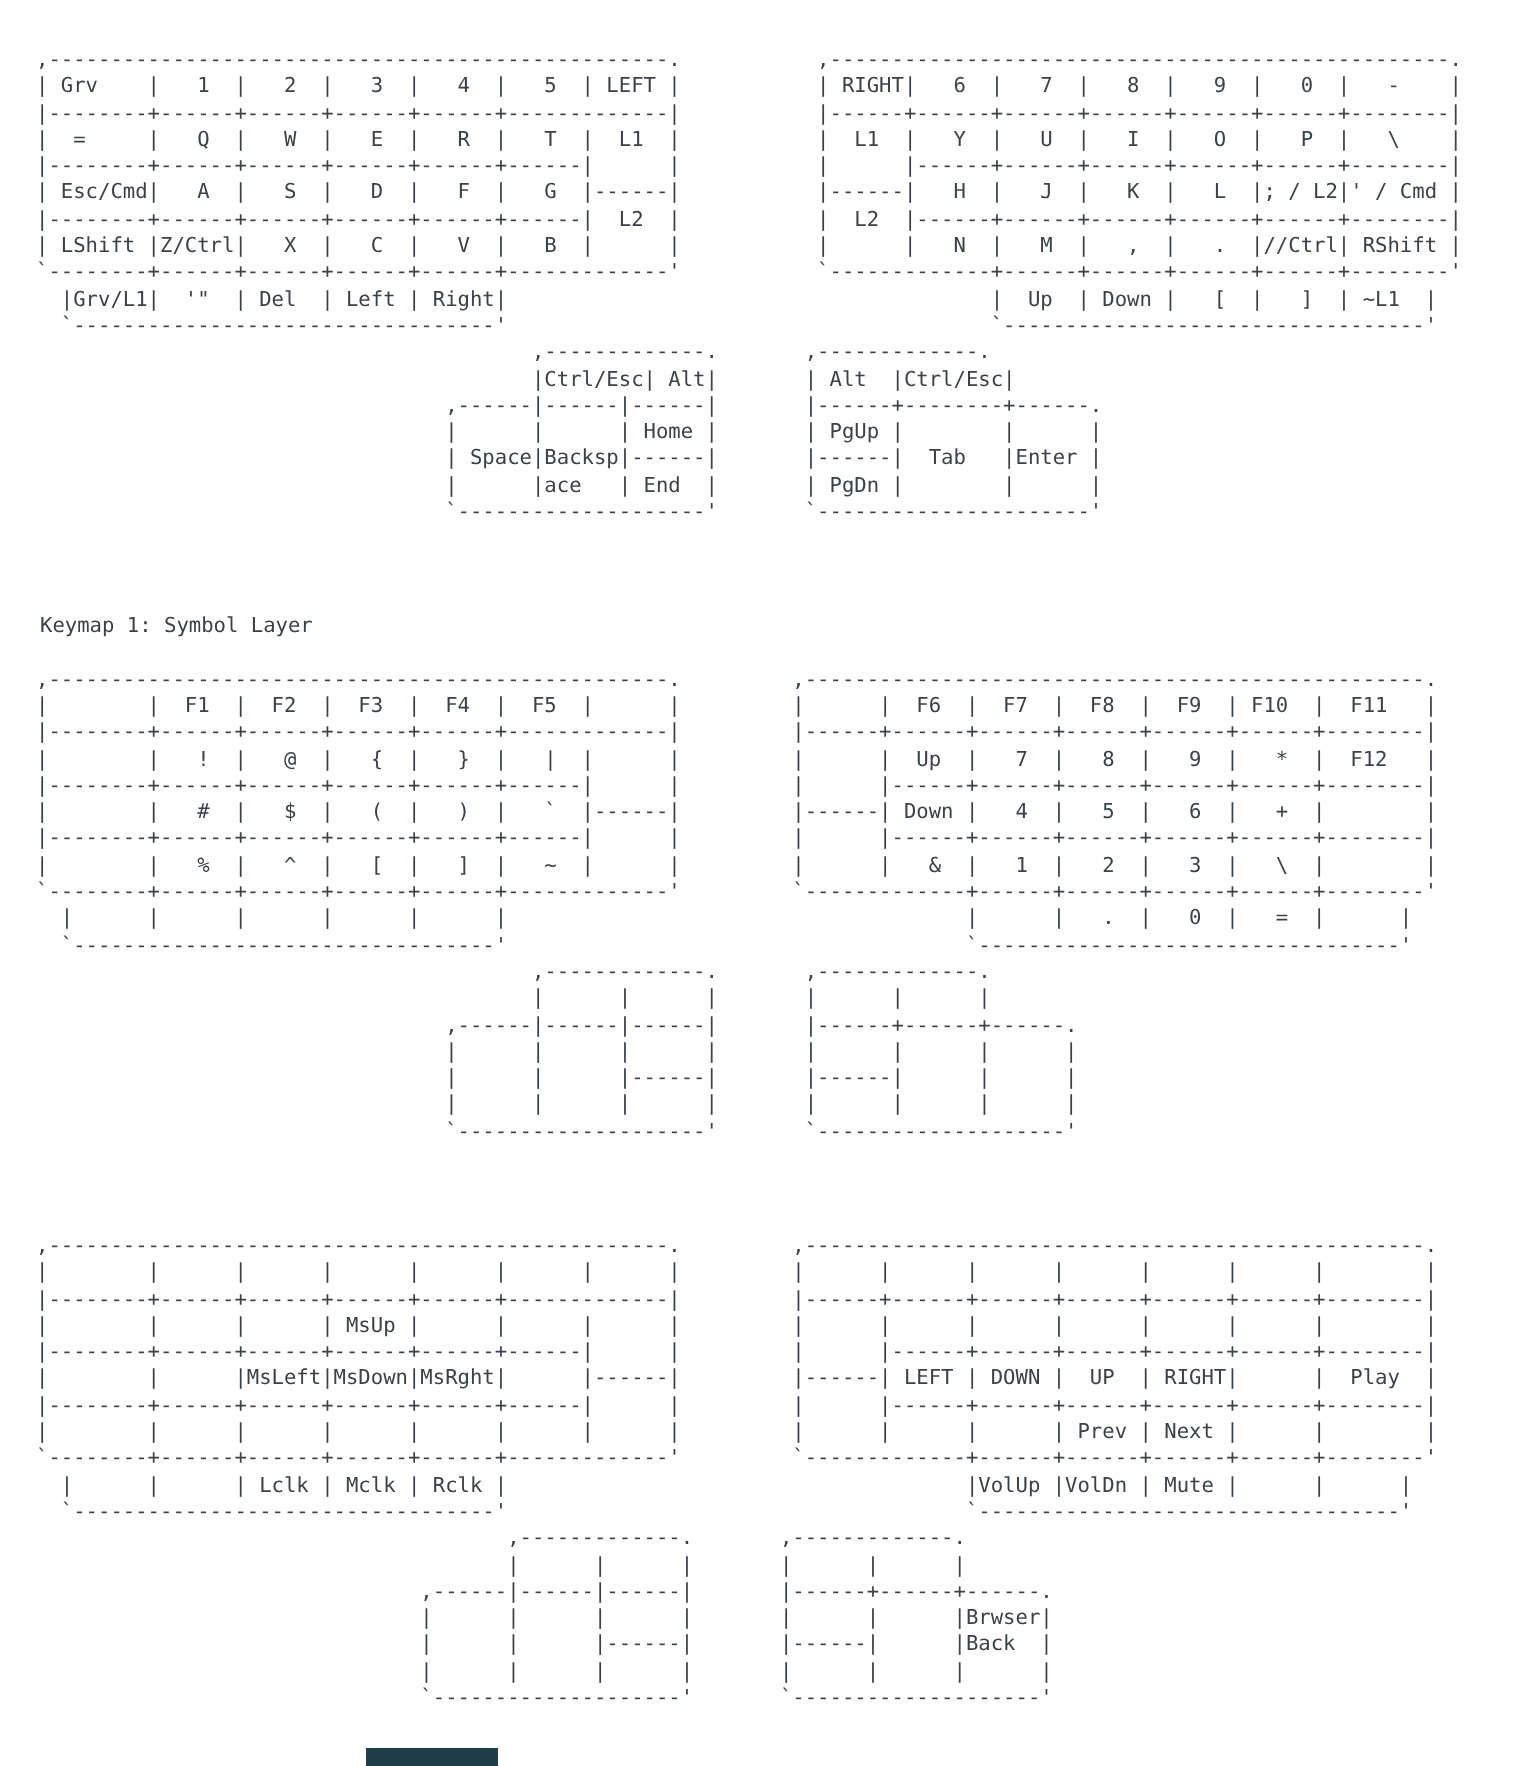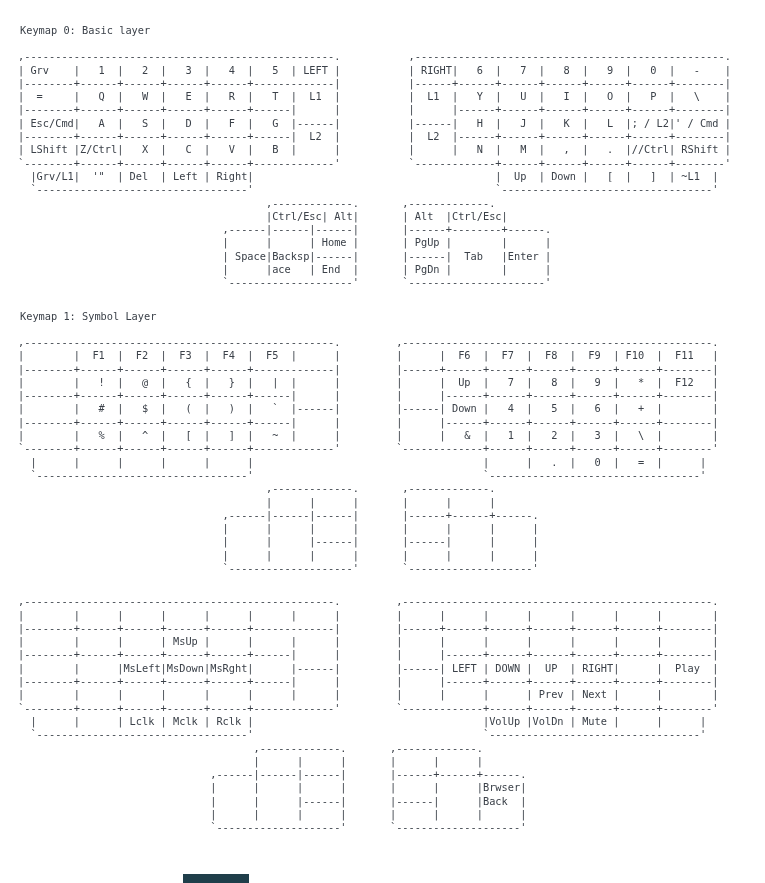--- a/index.html
+++ b/index.html
@@ -11,21 +11,21 @@
     width: 765px;
     height: 883px;
     overflow: hidden;
     position: relative;
     font-family: "DejaVu Sans Mono", monospace;
   }
   .page {
     padding: 24px 0 0 18px;
   }
   .keymap-section + .keymap-section {
-    margin-top: 20px;
+    margin-top: 44px;
   }
   .keymap-title {
     font-family: "DejaVu Sans Mono", monospace;
     font-size: 10.3px;
     line-height: 13.3px;
     color: #3b4149;
     margin: 0 0 13px 2px;
     white-space: pre;
   }
   pre.keymap-art {
@@ -43,21 +43,20 @@
     width: 66px;
     height: 9px;
   }
 </style>
 </head>
 <body style="background: rgb(255, 255, 255);">
 
 <div class="page">
 
   <div class="keymap-section">
-    <div class="keymap-title" style="color: rgb(59, 65, 73);">Keymap 0: Basic layer</div>
     <pre class="keymap-art" style="color: rgb(59, 65, 73);">,--------------------------------------------------.           ,--------------------------------------------------.
 | Grv    |   1  |   2  |   3  |   4  |   5  | LEFT |           | RIGHT|   6  |   7  |   8  |   9  |   0  |   -    |
 |--------+------+------+------+------+-------------|           |------+------+------+------+------+------+--------|
 |  =     |   Q  |   W  |   E  |   R  |   T  |  L1  |           |  L1  |   Y  |   U  |   I  |   O  |   P  |   \    |
 |--------+------+------+------+------+------|      |           |      |------+------+------+------+------+--------|
 | Esc/Cmd|   A  |   S  |   D  |   F  |   G  |------|           |------|   H  |   J  |   K  |   L  |; / L2|' / Cmd |
 |--------+------+------+------+------+------|  L2  |           |  L2  |------+------+------+------+------+--------|
 | LShift |Z/Ctrl|   X  |   C  |   V  |   B  |      |           |      |   N  |   M  |   ,  |   .  |//Ctrl| RShift |
 `--------+------+------+------+------+-------------'           `-------------+------+------+------+------+--------'
   |Grv/L1|  '"  | Del  | Left | Right|                                       |  Up  | Down |   [  |   ]  | ~L1  |

